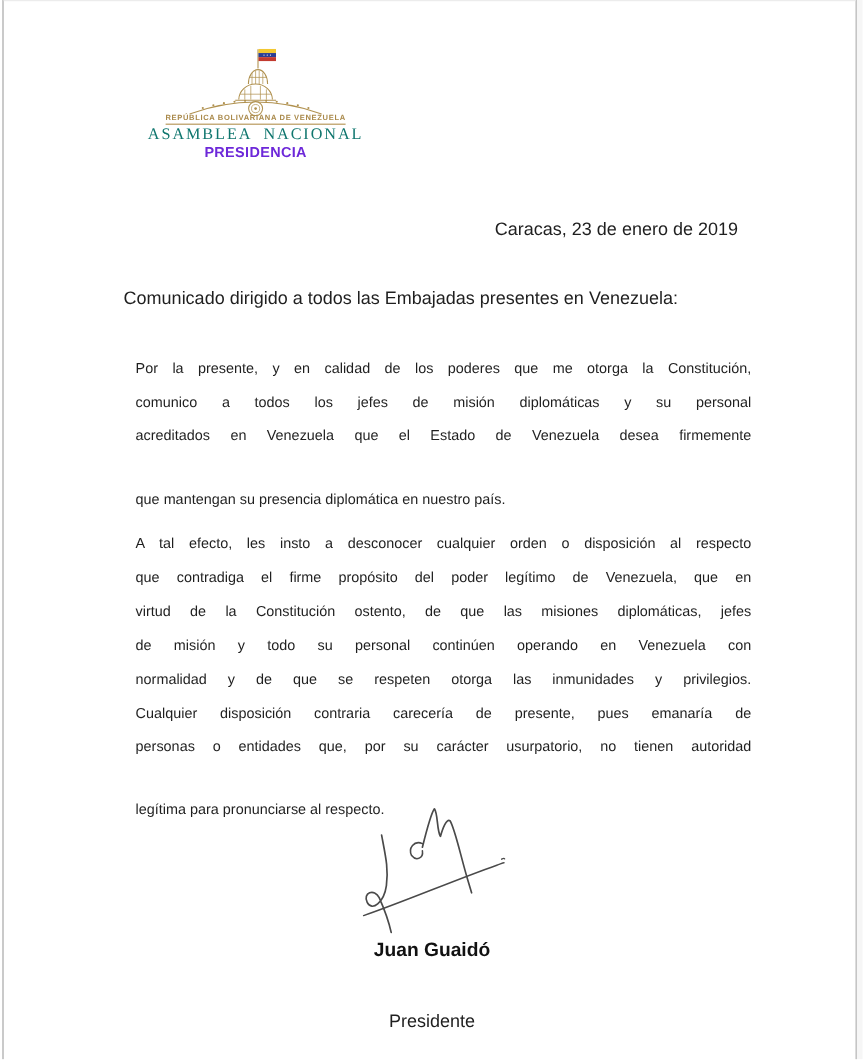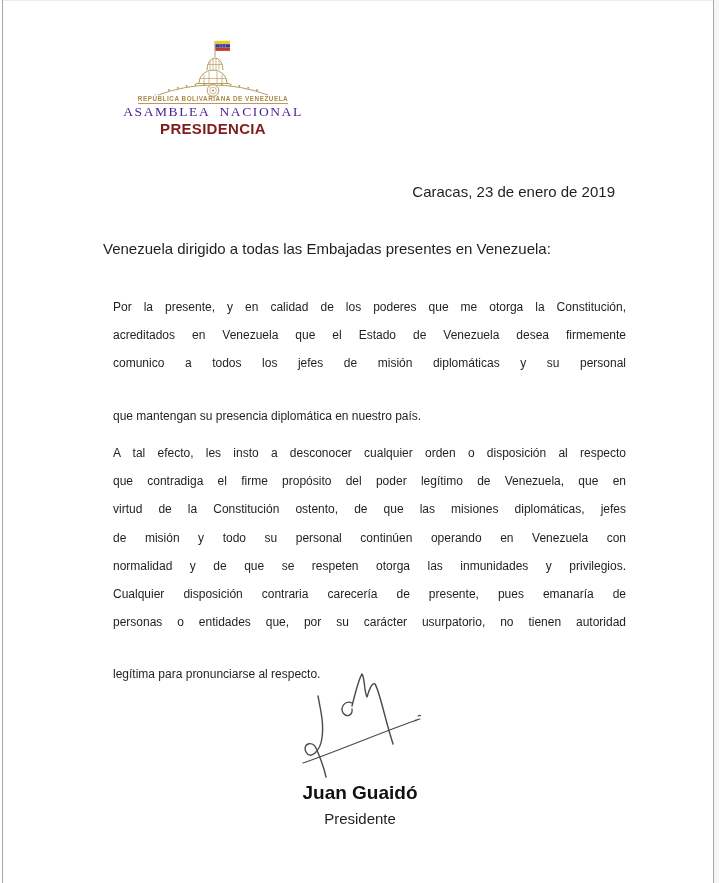--- a/index.html
+++ b/index.html
@@ -16,39 +16,39 @@
   .letterhead{position:absolute;left:110px;top:0;width:206px;height:145px;}
   .emblem{position:absolute;left:28px;top:39px;width:150px;height:59px;}
   .republic{
     position:absolute;left:0;top:95px;width:206px;text-align:center;
     font-size:6.3px;letter-spacing:.55px;color:#a9894a;font-weight:bold;
   }
   .gold-rule{position:absolute;left:28px;top:103px;width:150px;height:1px;background:#b99a5d;}
   .assembly{
     position:absolute;left:-10px;top:104px;width:226px;text-align:center;
     font-family:"Liberation Serif", serif;font-size:13.5px;letter-spacing:1.6px;
-    word-spacing:5px;color:#4c1d95;font-weight:500;
+    word-spacing:5px;color:#0f766e;font-weight:500;
   }
   .office{
     position:absolute;left:0;top:120px;width:206px;text-align:center;
-    font-size:15px;font-weight:bold;letter-spacing:.3px;color:#7f1d1d;
+    font-size:12px;font-weight:bold;letter-spacing:.3px;color:#6d28d9;
   }
 
   .dateline{position:absolute;left:103px;top:183px;width:512px;text-align:right;font-size:15px;line-height:17px;}
   .salutation{position:absolute;left:103px;top:240px;width:513px;font-size:15px;line-height:17px;}
 
   .para{position:absolute;left:113px;width:513px;font-size:12px;line-height:28.2px;}
   .para-1{top:293px;}
   .para-2{top:439px;}
   .jl{text-align:justify;text-align-last:justify;}
   .ll{text-align:left;margin-top:24px;}
 
   .signature-svg{position:absolute;left:290px;top:663px;width:145px;height:125px;}
-  .signer-name{position:absolute;left:260px;top:784px;width:200px;text-align:center;font-size:19px;font-weight:bold;line-height:17px;color:#111;}
-  .signer-title{position:absolute;left:260px;top:810px;width:200px;text-align:center;font-size:15px;line-height:17px;}
+  .signer-name{position:absolute;left:260px;top:784px;width:200px;text-align:center;font-size:16px;font-weight:bold;line-height:17px;color:#111;}
+  .signer-title{position:absolute;left:260px;top:843px;width:200px;text-align:center;font-size:15px;line-height:17px;}
 </style>
 </head>
 <body>
 
 <div class="page">
 
   <div class="edge edge-left"></div>
   <div class="edge edge-right"></div>
   <div class="edge edge-gutter"></div>
   <div class="edge edge-top"></div>
@@ -102,26 +102,26 @@
     </svg>
 
     <div class="republic">REPÚBLICA BOLIVARIANA DE VENEZUELA</div>
     <div class="gold-rule"></div>
     <div class="assembly">ASAMBLEA NACIONAL</div>
     <div class="office">PRESIDENCIA</div>
   </div>
 
   <div class="dateline">Caracas, 23 de enero de 2019</div>
 
-  <div class="salutation">Venezuela dirigido a todas las Embajadas presentes en Venezuela:</div>
+  <div class="salutation">Comunicado dirigido a todos las Embajadas presentes en Venezuela:</div>
 
   <div class="para para-1">
     <div class="jl">Por la presente, y en calidad de los poderes que me otorga la Constitución,</div>
+    <div class="jl">comunico a todos los jefes de misión diplomáticas y su personal</div>
     <div class="jl">acreditados en Venezuela que el Estado de Venezuela desea firmemente</div>
-    <div class="jl">comunico a todos los jefes de misión diplomáticas y su personal</div>
     <div class="ll">que mantengan su presencia diplomática en nuestro país.</div>
   </div>
 
   <div class="para para-2">
     <div class="jl">A tal efecto, les insto a desconocer cualquier orden o disposición al respecto</div>
     <div class="jl">que contradiga el firme propósito del poder legítimo de Venezuela, que en</div>
     <div class="jl">virtud de la Constitución ostento, de que las misiones diplomáticas, jefes</div>
     <div class="jl">de misión y todo su personal continúen operando en Venezuela con</div>
     <div class="jl">normalidad y de que se respeten otorga las inmunidades y privilegios.</div>
     <div class="jl">Cualquier disposición contraria carecería de presente, pues emanaría de</div>

